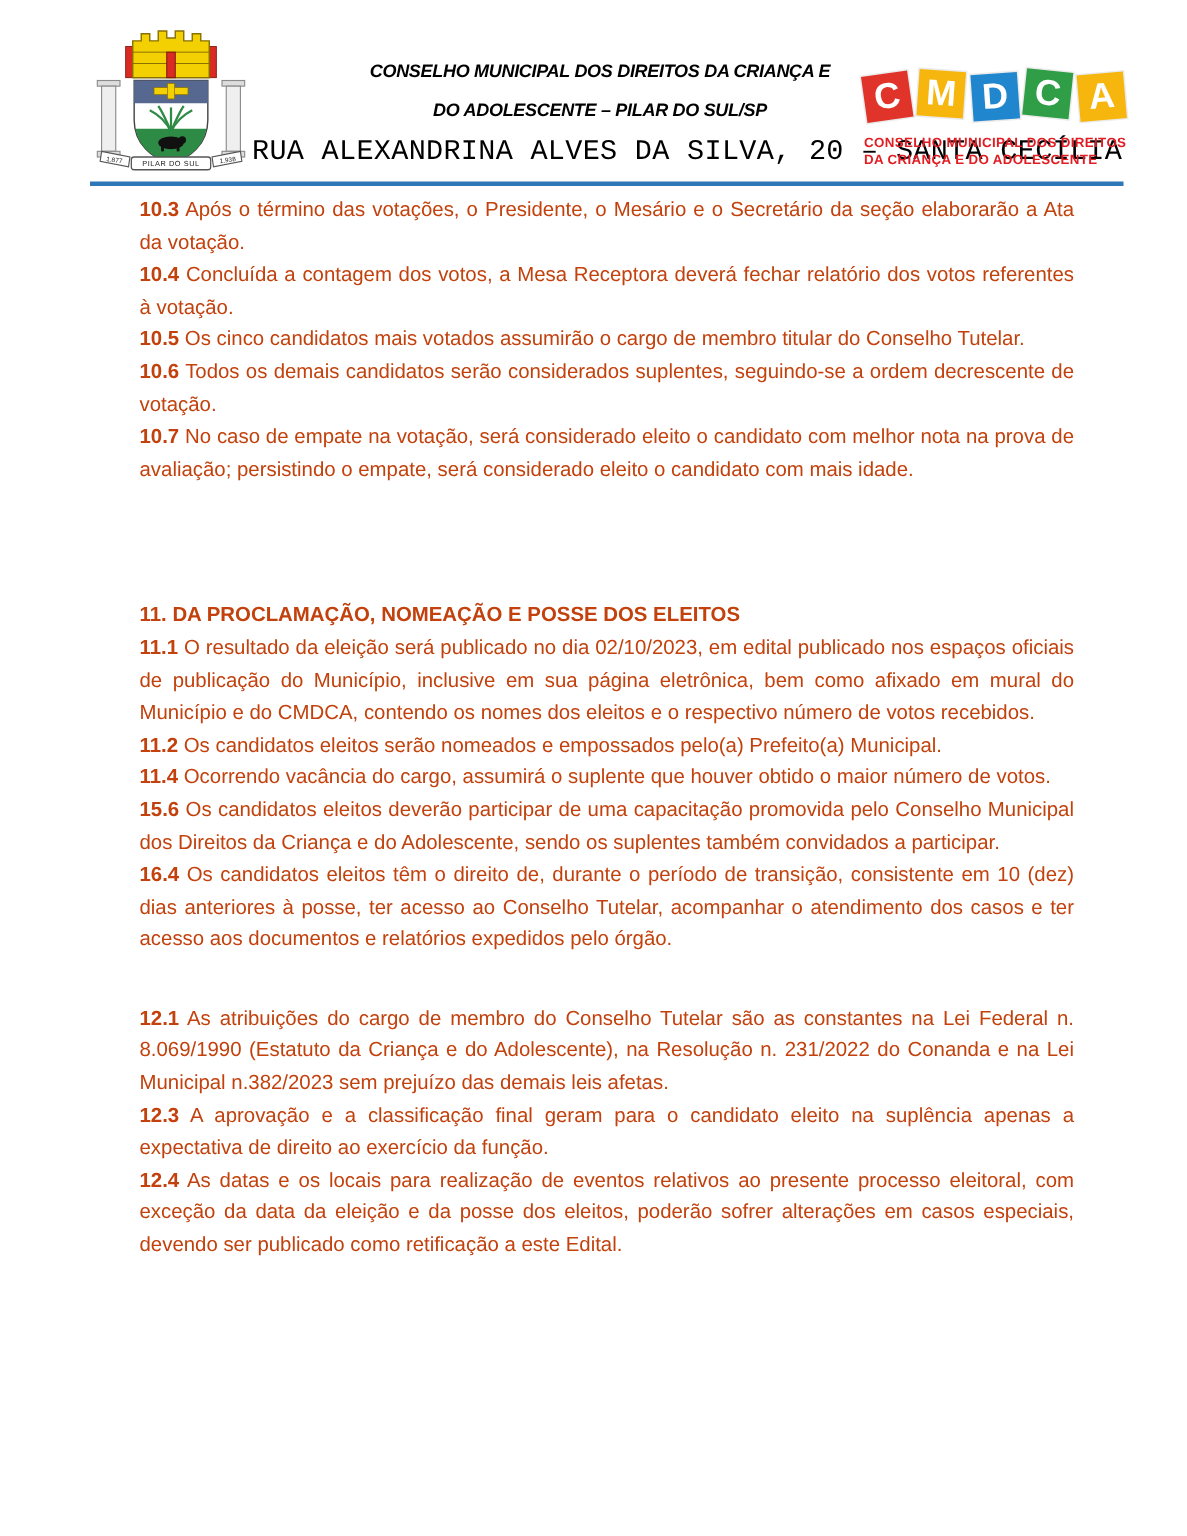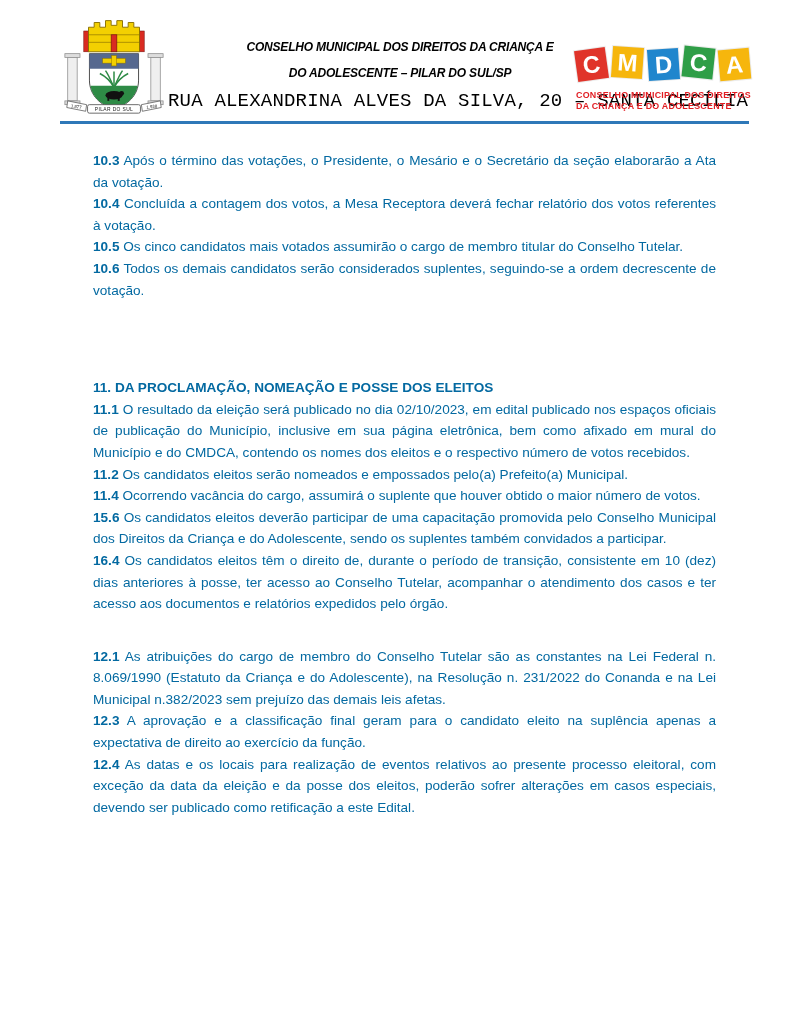--- a/index.html
+++ b/index.html
@@ -33,21 +33,21 @@
   .tile:nth-child(5){transform:rotate(-5deg);}
   .cmdca-caption{
     margin-top:4px;font-weight:bold;font-size:8.9px;line-height:10.5px;
     text-align:left;letter-spacing:0.25px;white-space:nowrap;
   }
   
   .divider{position:absolute;top:121px;left:60px;width:689px;height:2.5px;}
   
   .content{
     position:absolute;top:129px;left:93px;width:623px;
-    font-size:13.6px;line-height:21.6px;text-align:justify;color:#0369a1;margin-top:21px;
+    font-size:13.6px;line-height:21.6px;text-align:justify;color:#c2410c;
   }
   .content p{margin:0;}
   .sec-heading{font-weight:bold;}
   #doc-body > .doc-section:nth-child(2){margin-top:76px;}
   #doc-body > .doc-section:nth-child(3){margin-top:31px;}
   .clause b{font-weight:bold;}
 </style>
 </head>
 <body>
 
@@ -130,20 +130,21 @@
 
 <div class="divider" style="background: rgb(46, 120, 184);"></div>
 
 <div class="content">
   <div id="doc-body">
       <section class="doc-section">
         <p class="clause"><b>10.3</b> Após o término das votações, o Presidente, o Mesário e o Secretário da seção elaborarão a Ata da votação.</p>
         <p class="clause"><b>10.4</b> Concluída a contagem dos votos, a Mesa Receptora deverá fechar relatório dos votos referentes à votação.</p>
         <p class="clause"><b>10.5</b> Os cinco candidatos mais votados assumirão o cargo de membro titular do Conselho Tutelar.</p>
         <p class="clause"><b>10.6</b> Todos os demais candidatos serão considerados suplentes, seguindo-se a ordem decrescente de votação.</p>
+        <p class="clause"><b>10.7</b> No caso de empate na votação, será considerado eleito o candidato com melhor nota na prova de avaliação; persistindo o empate, será considerado eleito o candidato com mais idade.</p>
       </section>
       <section class="doc-section">
         <p class="sec-heading">11. DA PROCLAMAÇÃO, NOMEAÇÃO E POSSE DOS ELEITOS</p>
         <p class="clause"><b>11.1</b> O resultado da eleição será publicado no dia 02/10/2023, em edital publicado nos espaços oficiais de publicação do Município, inclusive em sua página eletrônica, bem como afixado em mural do Município e do CMDCA, contendo os nomes dos eleitos e o respectivo número de votos recebidos.</p>
         <p class="clause"><b>11.2</b> Os candidatos eleitos serão nomeados e empossados pelo(a) Prefeito(a) Municipal.</p>
         <p class="clause"><b>11.4</b> Ocorrendo vacância do cargo, assumirá o suplente que houver obtido o maior número de votos.</p>
         <p class="clause"><b>15.6</b> Os candidatos eleitos deverão participar de uma capacitação promovida pelo Conselho Municipal dos Direitos da Criança e do Adolescente, sendo os suplentes também convidados a participar.</p>
         <p class="clause"><b>16.4</b> Os candidatos eleitos têm o direito de, durante o período de transição, consistente em 10 (dez) dias anteriores à posse, ter acesso ao Conselho Tutelar, acompanhar o atendimento dos casos e ter acesso aos documentos e relatórios expedidos pelo órgão.</p>
       </section>
       <section class="doc-section">

